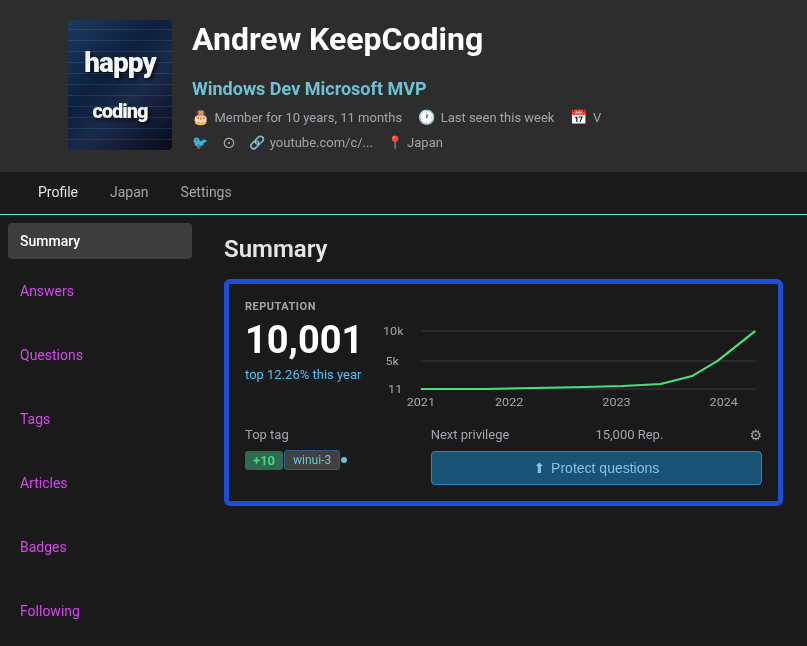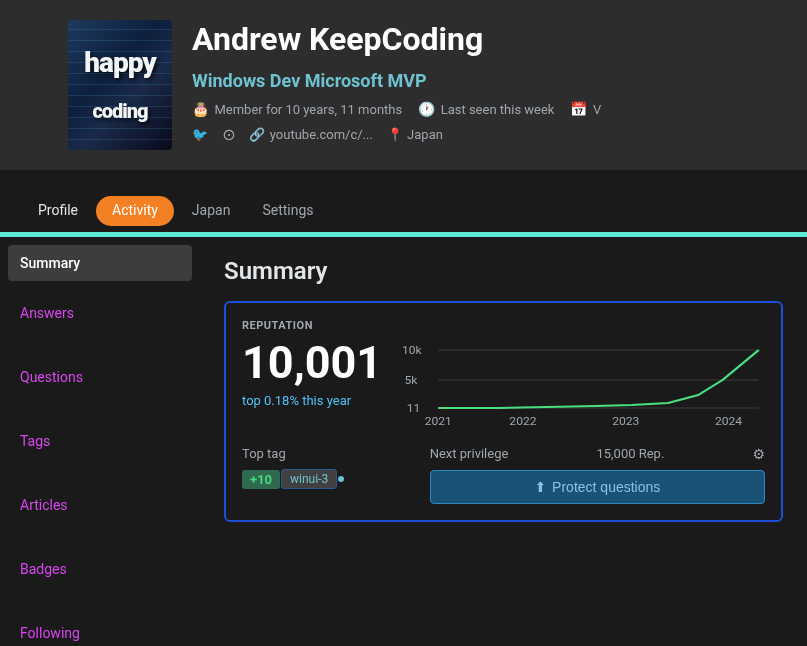--- a/index.html
+++ b/index.html
@@ -64,21 +64,21 @@
     }
 
     .profile-info {
       flex: 1;
     }
     .profile-name {
       font-size: 32px;
       font-weight: 700;
       color: #ffffff;
       line-height: 1.2;
-      margin-bottom: 12px;
+      margin-bottom: 20px;
     }
     .profile-title {
       font-size: 18px;
       color: #6fc2d0;
       margin-bottom: 10px;
       font-weight: 700;
     }
     .profile-meta {
       display: flex;
       align-items: center;
@@ -106,26 +106,25 @@
       display: flex;
       align-items: center;
       gap: 4px;
       color: #9fa6ad;
       font-size: 13px;
     }
 
     
     .tabs-bar {
       background-color: #1a1a1b;
-      border-bottom: 5px solid #5eead4;
+      border-bottom: 1px solid #5eead4;
       padding: 0 24px;
       display: flex;
       align-items: center;
       gap: 4px;
-      margin-top: 20px;
     }
     .tab-item {
       padding: 12px 14px;
       cursor: pointer;
       color: #9fa6ad;
       font-size: 14px;
       border-bottom: 2px solid transparent;
       text-decoration: none;
     }
     .tab-item.active-pill {
@@ -176,21 +175,21 @@
     }
     .content-title {
       font-size: 24px;
       font-weight: 600;
       color: #e3e6e8;
       margin-bottom: 16px;
     }
 
     
     .reputation-card {
-      border: 2px solid #1d4ed8;
+      border: 5px solid #1d4ed8;
       border-radius: 6px;
       padding: 16px;
       background-color: #1a1a1b;
     }
     .rep-label {
       font-size: 11px;
       font-weight: 700;
       color: #9fa6ad;
       letter-spacing: 0.5px;
       text-transform: uppercase;
@@ -198,21 +197,21 @@
     }
     .rep-chart-row {
       display: flex;
       align-items: flex-start;
       gap: 20px;
     }
     .rep-left {
       flex-shrink: 0;
     }
     .rep-number {
-      font-size: 45px;
+      font-size: 38px;
       font-weight: 700;
       color: #ffffff;
       line-height: 1;
       margin-bottom: 8px;
     }
     .rep-top {
       color: #4fc3f7;
       font-size: 13px;
     }
     .rep-chart {
@@ -344,21 +343,20 @@
       <span class="link-item">
         <span>📍</span>
         <span>Japan</span>
       </span>
     </div>
   </div>
 </div>
 
 <div class="tabs-bar">
   <span class="tab-item plain-active">Profile</span>
-  <span class="tab-item active-pill">Activity</span>
   <span class="tab-item">Japan</span>
   <span class="tab-item">Settings</span>
 </div>
 
 <div class="main-content">
 
   <div class="sidebar">
     <div class="sidebar-item active">Summary</div>
     <div class="sidebar-item">Answers</div>
     <div class="sidebar-item">Questions</div>
@@ -371,21 +369,21 @@
 
   <div class="content-area">
     <div class="content-title">Summary</div>
 
     <div class="reputation-card">
       <div class="rep-label">REPUTATION</div>
 
       <div class="rep-chart-row">
         <div class="rep-left">
           <div class="rep-number">10,001</div>
-          <div class="rep-top">top 0.18% this year</div>
+          <div class="rep-top">top 12.26% this year</div>
         </div>
 
         <div class="rep-chart">
           <svg width="100%" height="100%" viewBox="0 0 300 90" preserveAspectRatio="none">
 
             <line x1="30" y1="10" x2="295" y2="10" stroke="#3d3d3e" stroke-width="1"></line>
             <line x1="30" y1="40" x2="295" y2="40" stroke="#3d3d3e" stroke-width="1"></line>
             <line x1="30" y1="68" x2="295" y2="68" stroke="#3d3d3e" stroke-width="1"></line>
 
             <text x="0" y="14" fill="#9fa6ad" font-size="10">10k</text>

